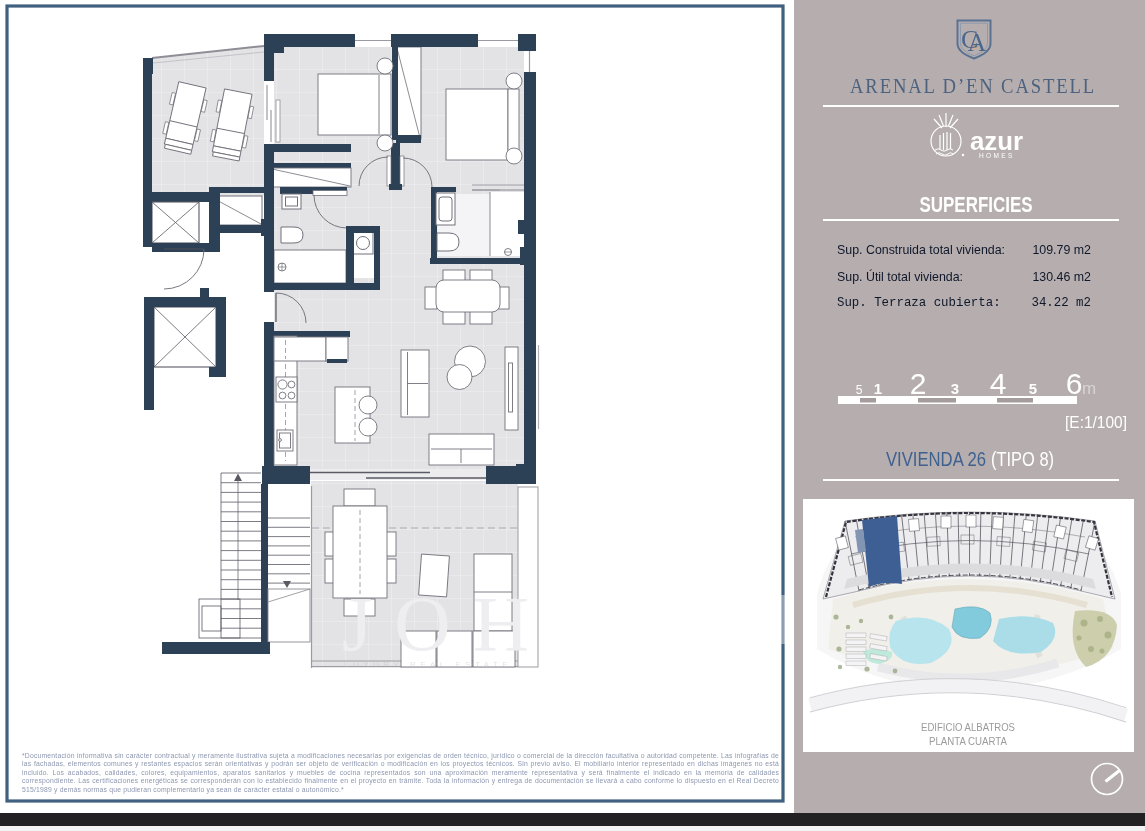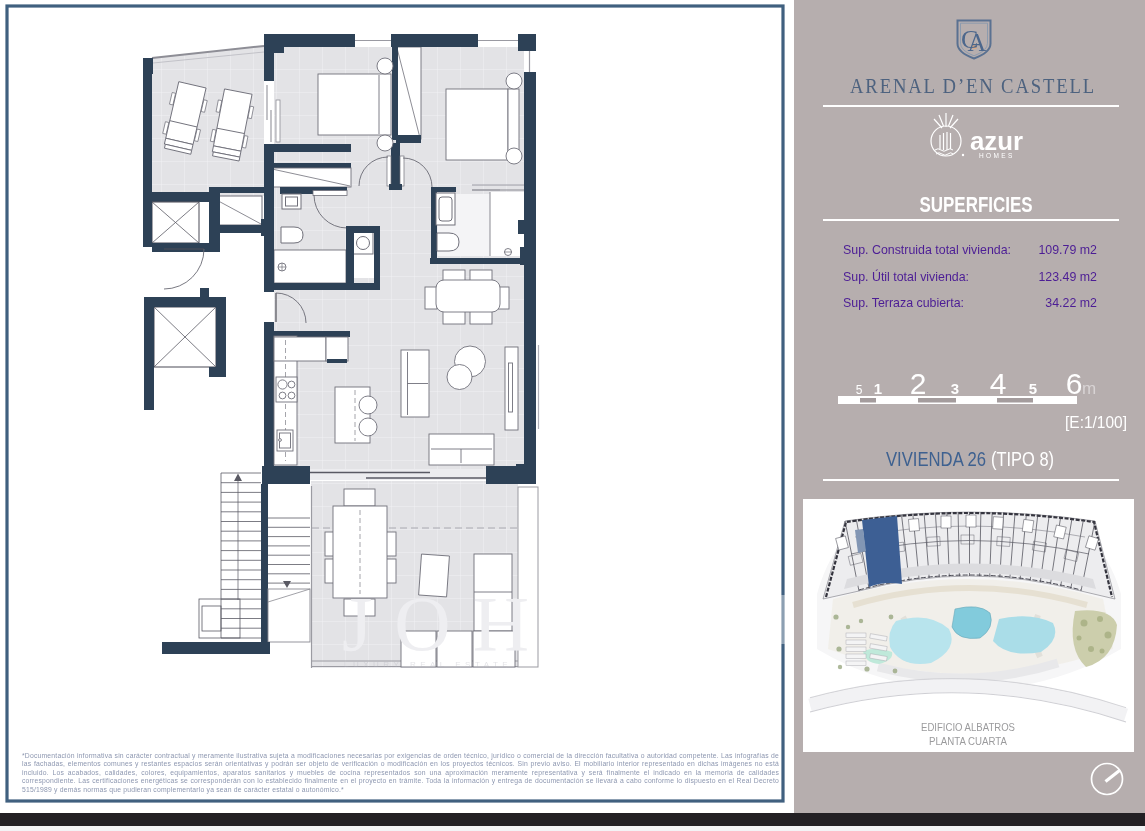--- a/index.html
+++ b/index.html
@@ -4,21 +4,21 @@
 <style>
   html,body{margin:0;padding:0;background:#fff;}
   #page{position:relative;width:1145px;height:831px;background:#ffffff;overflow:hidden;
         font-family:"Liberation Sans", sans-serif;}
   .abs{position:absolute;}
   #sidebar{position:absolute;left:794px;top:0;width:351px;height:813px;background:#b6aeae;}
   #blackbar{position:absolute;left:0;top:813px;width:1145px;height:13px;background:#232024;}
   #understrip{position:absolute;left:0;top:826px;width:1145px;height:5px;background:#f3f3f5;}
   #disclaimer{position:absolute;left:22px;top:752px;width:757px;height:46px;
       font-size:6.8px;line-height:8.4px;color:#8d97b0;text-align:justify;letter-spacing:0.2px;}
-  .srow{position:absolute;left:49px;width:254px;height:16px;color:#4c1d95;font-size:12.4px;}
+  .srow{position:absolute;left:43px;width:254px;height:16px;color:#0f172a;font-size:12.4px;}
   .srow .v{position:absolute;right:0;top:0;}
   .white-line{position:absolute;left:29px;width:296px;height:1.6px;background:#ffffff;}
 </style>
 </head>
 <body>
 <div id="page">
 
   <svg class="abs" style="left:0;top:0" width="1145" height="831" viewBox="0 0 1145 831">
     <rect x="7" y="6" width="776" height="795" fill="none" stroke="#40607f" stroke-width="3.2"></rect>
   </svg>
@@ -485,22 +485,22 @@
       <text x="57" y="50" font-size="6.5" fill="#ffffff" letter-spacing="2.4">HOMES</text>
     </svg>
 
     <svg class="abs" style="left:0;top:192px" width="351" height="26" viewBox="0 0 351 26">
       <text x="182" y="20" text-anchor="middle" font-size="21.5" font-weight="bold" fill="#ffffff" textLength="113" lengthAdjust="spacingAndGlyphs">SUPERFICIES</text>
     </svg>
 
     <div class="white-line" style="top:219px;"></div>
 
     <div class="srow" style="top:243px;">Sup. Construida total vivienda:<span class="v">109.79 m2</span></div>
-    <div class="srow" style="top:269.5px;">Sup. Útil total vivienda:<span class="v">123.49 m2</span></div>
-    <div class="srow" style="top:295.5px;">Sup. Terraza cubierta:<span class="v">34.22 m2</span></div>
+    <div class="srow" style="top:269.5px;">Sup. Útil total vivienda:<span class="v">130.46 m2</span></div>
+    <div class="srow" style="top:295.5px;font-family:Liberation Mono, monospace;">Sup. Terraza cubierta:<span class="v">34.22 m2</span></div>
 
     <svg class="abs" style="left:3px;top:360px" width="300" height="50" viewBox="0 0 300 50">
       <text x="62" y="34" font-size="12" fill="#fff" text-anchor="middle">5</text>
       <text x="81" y="34" font-size="15" font-weight="bold" fill="#fff" text-anchor="middle">1</text>
       <text x="121" y="34" font-size="30" fill="#fff" text-anchor="middle" font-weight="300">2</text>
       <text x="158" y="34" font-size="15" font-weight="bold" fill="#fff" text-anchor="middle">3</text>
       <text x="201" y="34" font-size="30" fill="#fff" text-anchor="middle" font-weight="300">4</text>
       <text x="236" y="34" font-size="15" font-weight="bold" fill="#fff" text-anchor="middle">5</text>
       <text x="277" y="34" font-size="30" fill="#fff" text-anchor="middle" font-weight="300">6</text>
       <text x="292" y="34" font-size="17" fill="#d8d3d4" text-anchor="middle">m</text>

